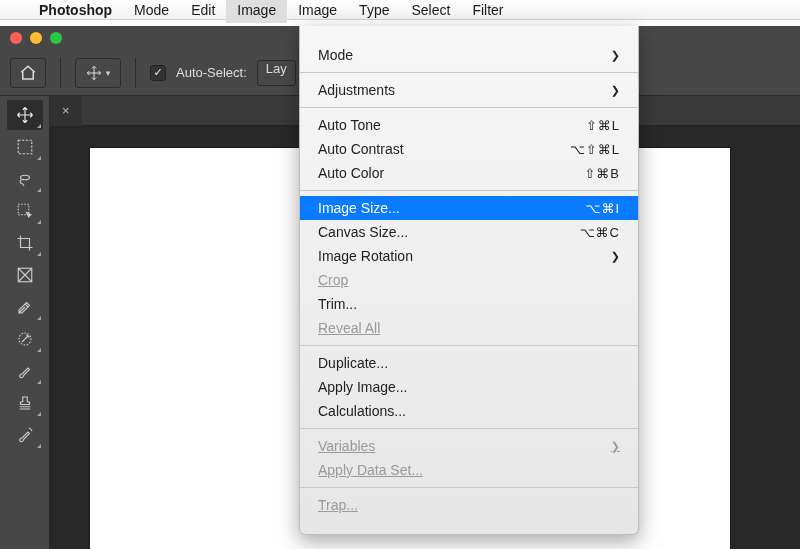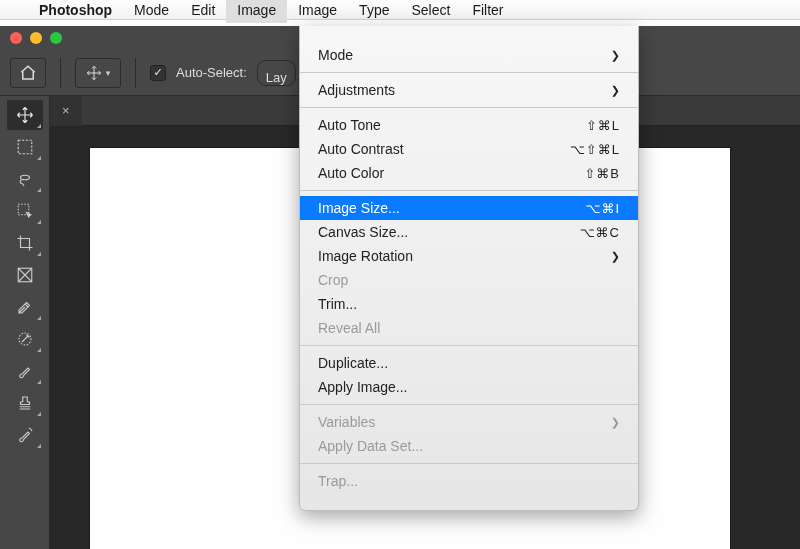--- a/index.html
+++ b/index.html
@@ -13,34 +13,34 @@
   .titlebar { height:24px; background:#474747; display:flex; align-items:center; padding-left:10px; gap:8px; }
   .traffic { display:flex; gap:8px; }
   .dot { width:12px; height:12px; border-radius:50%; }
   .dot.r{background:#ff5f57;} .dot.y{background:#febc2e;} .dot.g{background:#28c840;}
   .optbar { height:46px; background:#474747; border-bottom:1px solid #2b2b2b; display:flex; align-items:center; padding-left:10px; gap:10px; color:#ddd; font-size:13px; }
   .homebtn { width:36px; height:30px; background:#474747; border:1px solid #2b2b2b; border-radius:3px; display:flex; align-items:center; justify-content:center; }
   .divider { width:1px; height:30px; background:#2b2b2b; margin:0 4px;}
   .movewrap { width:46px; height:30px; border:1px solid #2b2b2b; border-radius:3px; display:flex; align-items:center; justify-content:center; position:relative; background:#474747;}
   .chev { font-size:9px; margin-left:4px; color:#ccc;}
   .chk { width:16px; height:16px; background:#333; border:1px solid #222; border-radius:3px; display:flex; align-items:center; justify-content:center; color:#eee; font-size:11px;}
-  .selbox { height:26px; border:1px solid #2b2b2b; background:#474747; border-radius:9px; padding:0 8px; display:flex; align-items:flex-end; color:#ddd; font-size:13px;}
+  .selbox { height:26px; border:1px solid #2b2b2b; background:#474747; border-radius:3px; padding:0 8px; display:flex; align-items:flex-start; color:#ddd; font-size:13px;}
   .workarea { position:absolute; top:70px; left:0; right:0; bottom:0; display:flex; }
   .toolcol { width:50px; background:#474747; border-right:1px solid #2b2b2b; display:flex; flex-direction:column; align-items:center; padding-top:4px; gap:2px;}
   .tool { width:36px; height:30px; display:flex; align-items:center; justify-content:center; color:#d8d8d8; position:relative; border-radius:2px;}
   .tool.sel { background:#2d2d2d; }
   .tool .tri { position:absolute; right:2px; bottom:2px; width:0;height:0;border-left:4px solid transparent;border-bottom:4px solid #aaa;}
   .docarea { flex:1; background:#282828; position:relative; }
   .tabrow { height:30px; display:flex; align-items:center; background:#3a3a3a; border-bottom:1px solid #222;}
   .tab { height:30px; background:#323232; color:#cfcfcf; font-size:13px; display:flex; align-items:center; gap:8px; padding:0 12px; font-style:italic;}
   .tab .x { font-style:normal; color:#bbb; font-size:13px;}
   .canvas { position:absolute; top:52px; left:40px; width:640px; height:480px; background:#fefefe; box-shadow:0 0 0 1px #1a1a1a; }
   .dropdown { position:absolute; top:26px; left:299px; width:340px; background:linear-gradient(#f7f7f7,#e6e6e6); border:1px solid #bcbcbc; border-top:none; box-shadow:0 6px 20px rgba(0,0,0,.35); padding:17px 0; z-index:50; font-size:14px; color:#222; border-radius:0 0 6px 6px;}
   .dropdown .row { height:24px; display:flex; align-items:center; padding:0 18px; justify-content:space-between; cursor:default;}
-  .dropdown .row.disabled { color:#9a9a9a; }
+  .dropdown .row.disabled { color:#9a9a9a;text-decoration:underline; }
   .dropdown .row.sel { background:#0a7bff; color:#fff; }
   .dropdown .sep { height:1px; background:#c9c9c9; margin:5px 0;}
   .sc { font-size:13px; letter-spacing:1px; }
   .sub { font-size:11px; }
   svg { display:block; }
 </style>
 </head>
 <body>
 
 <div class="menubar">
@@ -215,20 +215,23 @@
   <div class="row disabled">
       <span>Reveal All</span>
     </div>
   <div class="sep"></div>
   <div class="row">
       <span>Duplicate...</span>
     </div>
   <div class="row">
       <span>Apply Image...</span>
     </div>
+  <div class="row">
+      <span>Calculations...</span>
+    </div>
   <div class="sep"></div>
   <div class="row disabled">
       <span>Variables</span>
       <span class="sub">❯</span>
     </div>
   <div class="row disabled">
       <span>Apply Data Set...</span>
     </div>
   <div class="sep"></div>
   <div class="row disabled">

